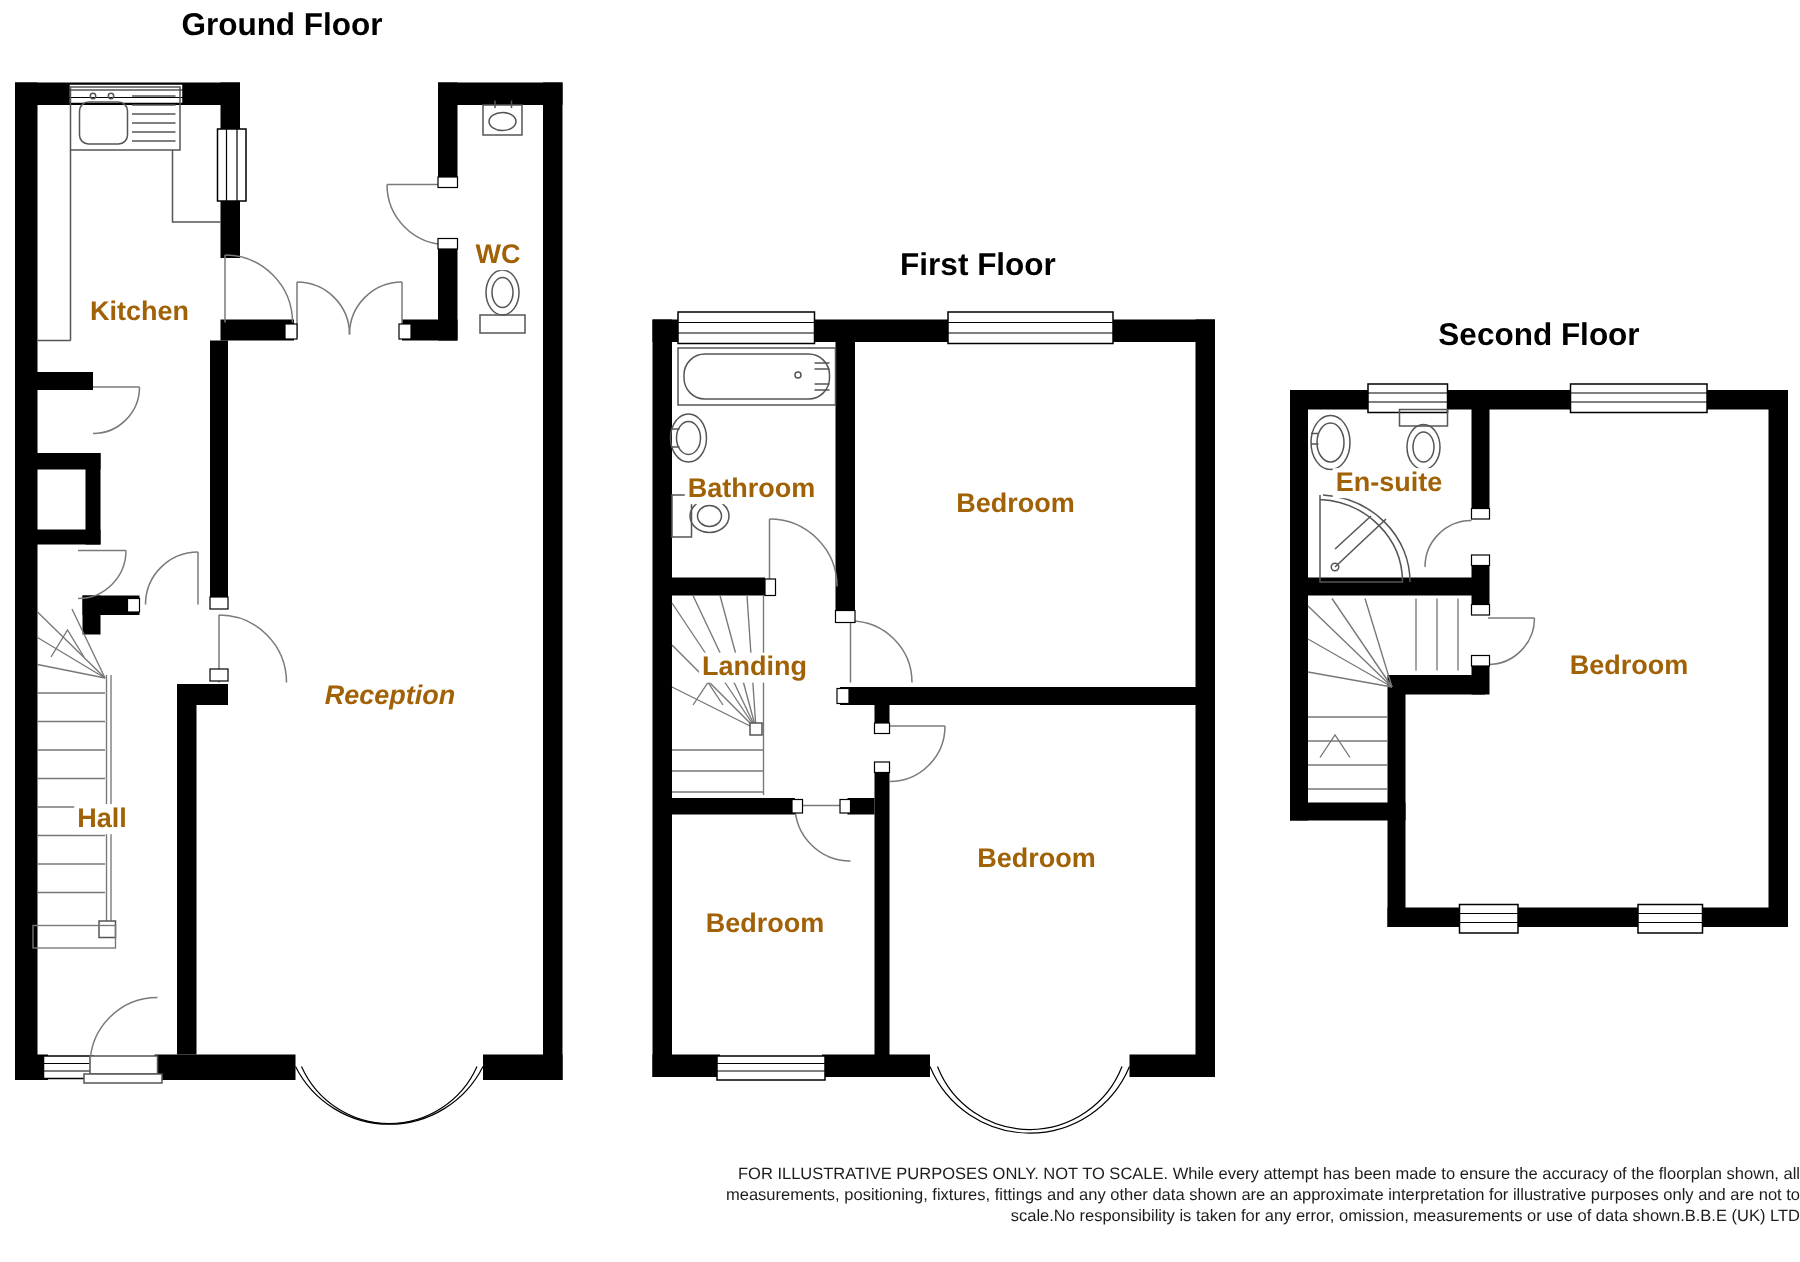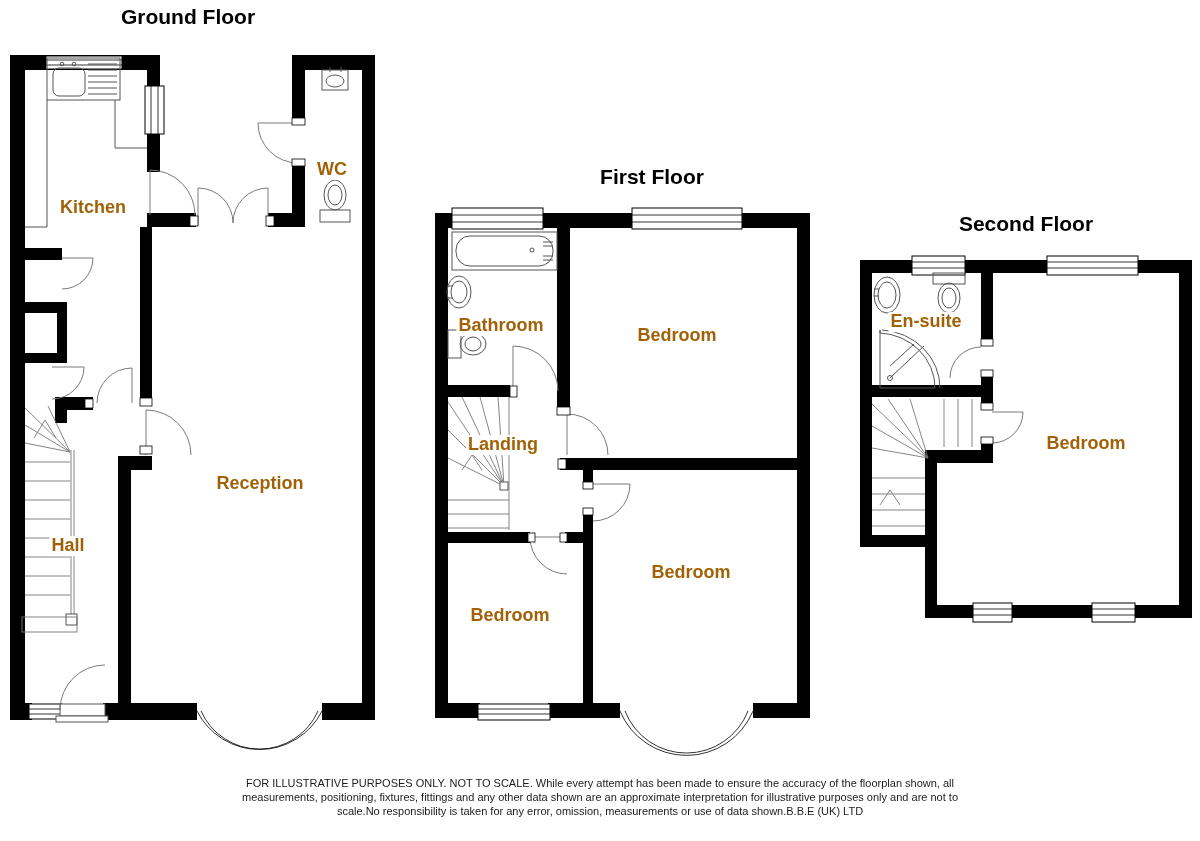--- a/index.html
+++ b/index.html
@@ -11,21 +11,21 @@
   .winline{stroke:#000;stroke-width:0.8;fill:none;}
   .fx{stroke:#555;stroke-width:1;fill:none;}
   .fxfill{stroke:#555;stroke-width:1;fill:#fff;}
   .door{stroke:#7a7a7a;stroke-width:1;fill:none;}
   .stair{stroke:#777;stroke-width:0.9;fill:none;}
   .jamb{fill:#fff;stroke:#000;stroke-width:0.8;}
   .room-label{position:absolute;transform:translate(-50%,-50%);font-weight:bold;font-size:18px;
               color:#a16207;background:#fff;padding:0 2px;white-space:nowrap;line-height:1.1;}
   .floor-title{position:absolute;transform:translate(-50%,-50%);font-weight:bold;font-size:21px;
                color:#000000;white-space:nowrap;background:#fff;padding:0 2px;}
-  #disclaimer{position:absolute;left:0;top:777px;width:1200px;text-align:center;}
+  #disclaimer{position:absolute;left:0;top:777px;width:1200px;text-align:right;}
   .disc-line{font-size:11px;line-height:13.8px;color:#1c1c1c;}
 </style>
 </head>
 <body>
 
 <div id="canvas">
 
 <svg id="plan-svg" width="1200" height="841" viewBox="0 0 1200 841">
 
   <g>
@@ -368,21 +368,21 @@
       <line x1="872" y1="510" x2="925" y2="510"></line>
       <line x1="872" y1="526" x2="925" y2="526"></line>
       <polyline points="880,505 890,490 900,505"></polyline>
     </g>
   </g>
 </svg>
 
 <div class="floor-title" style="left:188px;top:17px;">Ground Floor</div>
 <div class="room-label" style="left:93px;top:208px;">Kitchen</div>
 <div class="room-label" style="left:332px;top:170px;">WC</div>
-<div class="room-label" style="left:260px;top:484px;">Reception</div>
+<div class="room-label" style="left:260px;top:464px;font-style:italic;">Reception</div>
 <div class="room-label" style="left:68px;top:546px;">Hall</div>
 
 <div class="floor-title" style="left:652px;top:177px;">First Floor</div>
 <div class="room-label" style="left:501px;top:295px;margin-top:31px;">Bathroom</div>
 <div class="room-label" style="left:677px;top:336px;">Bedroom</div>
 <div class="room-label" style="left:503px;top:445px;text-align:center;">Landing</div>
 <div class="room-label" style="left:510px;top:616px;">Bedroom</div>
 <div class="room-label" style="left:691px;top:573px;">Bedroom</div>
 
 <div class="floor-title" style="left:1026px;top:224px;">Second Floor</div>

